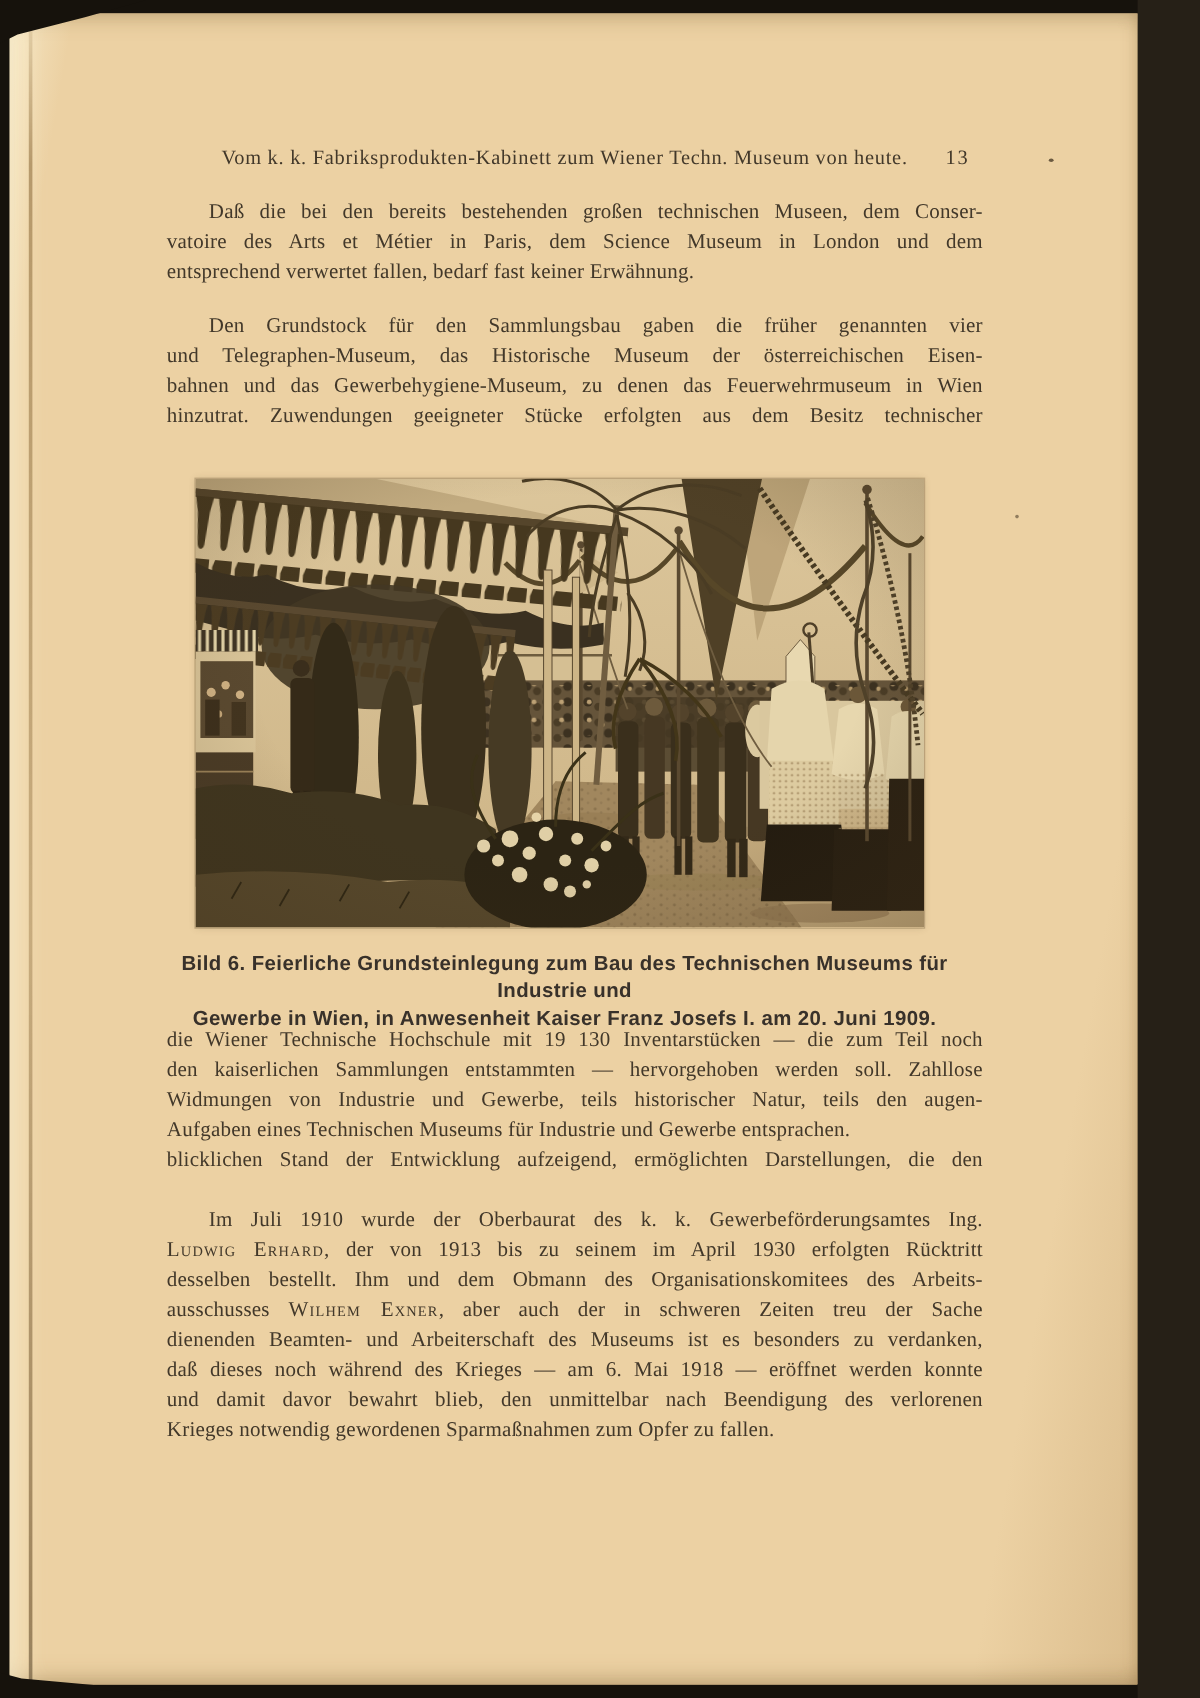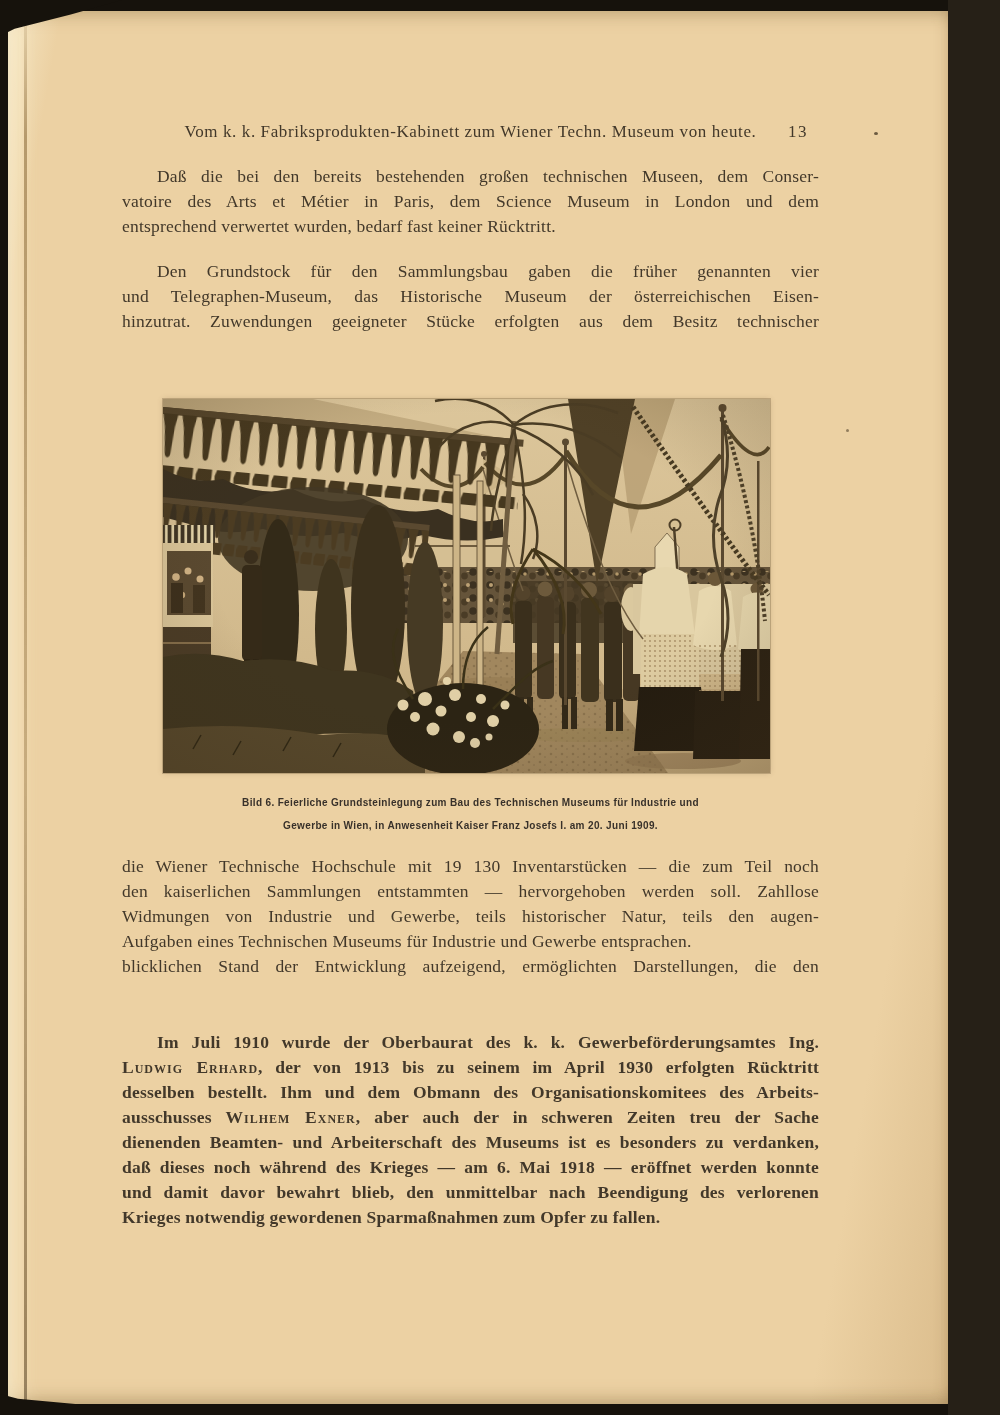--- a/index.html
+++ b/index.html
@@ -13,31 +13,31 @@
                     inset 0 12px 20px -13px rgba(120,90,40,.55),
                     inset 0 -14px 20px -13px rgba(120,90,40,.55);
         color:var(--ink,#42382a);}
   .crease{position:absolute;left:16px;top:0;height:100%;width:3px;
         background:linear-gradient(to bottom,rgba(146,114,66,.12),rgba(146,114,66,.62) 9%,rgba(146,114,66,.42) 55%,rgba(104,78,42,.6) 96%,rgba(64,48,26,.5));
         filter:blur(.4px);}
   .block{position:absolute;left:114px;width:697px;}
   .running-head{top:109px;text-align:center;font-size:17px;letter-spacing:.6px;height:24px;line-height:24px;}
   .page-num{position:absolute;right:11px;top:0;letter-spacing:1.5px;}
   .para{display:block;}
-  .line{text-align:justify;text-align-last:justify;height:25px;line-height:25px;font-size:17.5px;letter-spacing:.2px;}
+  .line{text-align:justify;text-align-last:justify;height:25px;line-height:25px;font-size:17.5px;letter-spacing:.2px;margin-left:17px;}
   .line.last{text-align-last:left;}
   .line.indent{padding-left:35px;}
-  .p1{top:153px;} .p2{top:248px;} .p3{top:843px;} .p4{top:1019px;font-weight:bold;}
+  .p1{top:153px;} .p2{top:248px;} .p3{top:843px;} .p4{top:993px;}
   .sc{font-variant:small-caps;letter-spacing:1px;}
   .photo{position:absolute;left:155px;top:388px;width:607px;height:374px;
          box-shadow:0 0 0 1px rgba(92,72,42,.28), 0 0 6px rgba(92,72,42,.2);}
   .photo svg{display:block;width:100%;height:100%;}
   .caption{position:absolute;left:114px;top:780px;width:697px;margin:0;text-align:center;
            font-family:"Liberation Sans","DejaVu Sans",sans-serif;font-weight:bold;
-           font-size:10px;line-height:23px;letter-spacing:.35px;color:var(--caption-ink,#38312a);}
+           font-size:17px;line-height:23px;letter-spacing:.35px;color:var(--caption-ink,#38312a);}
   .fore-edge{position:absolute;left:952px;top:13px;width:25px;height:1382px;
            background:repeating-linear-gradient(to right,#d8cdae 0 2px,#c6ba96 2px 5px);
            border-radius:4px 3px 3px 4px;
            box-shadow:inset 0 -34px 28px -18px rgba(40,30,15,.6), inset 0 26px 22px -16px rgba(40,30,15,.35);}
   .notch-tl{position:absolute;left:0;top:0;width:122px;height:36px;background:var(--scan-bg,#16120c);
            clip-path:polygon(0 0,100% 0,58% 40%,12% 80%,0 100%);}
   .notch-bl{position:absolute;left:0;bottom:0;width:150px;height:30px;background:var(--scan-bg,#16120c);
            clip-path:polygon(0 30%,12% 46%,52% 64%,100% 82%,100% 100%,0 100%);}
   .speck{position:absolute;border-radius:50%;background:#6b5a40;}
   .s1{left:866px;top:121px;width:4px;height:3px;}
@@ -51,26 +51,27 @@
     <div class="crease"></div>
 
     <div class="block running-head">
       <span>Vom k. k. Fabriksprodukten-Kabinett zum Wiener Techn. Museum von heute.</span>
       <span class="page-num">13</span>
     </div>
 
     <div class="block para p1">
       <div class="line indent">Daß die bei den bereits bestehenden großen technischen Museen, dem Conser-</div>
       <div class="line">vatoire des Arts et Métier in Paris, dem Science Museum in London und dem</div>
-      <div class="line last">entsprechend verwertet wurden, bedarf fast keiner Rücktritt.</div>
+      <div class="line last">entsprechend verwertet fallen, bedarf fast keiner Erwähnung.</div>
     </div>
 
     <div class="block para p2">
       <div class="line indent">Den Grundstock für den Sammlungsbau gaben die früher genannten vier</div>
       <div class="line">und Telegraphen-Museum, das Historische Museum der österreichischen Eisen-</div>
+      <div class="line">bahnen und das Gewerbehygiene-Museum, zu denen das Feuerwehrmuseum in Wien</div>
       <div class="line">hinzutrat. Zuwendungen geeigneter Stücke erfolgten aus dem Besitz technischer</div>
     </div>
 
     <figure style="margin:0">
       <div class="photo" role="img" aria-label="Schwarzweiß-Fotografie: Festversammlung mit geschmücktem Baldachin, Palme, Blumenschmuck, Fahnenmasten mit Girlanden und Wimpeln, Menschenmenge in dunklen Anzügen und Geistliche in weißen Gewändern an einem Teppichweg.">
         <svg viewBox="0 0 607 374" preserveAspectRatio="none">
           <defs>
             <linearGradient id="skyg" x1="0" y1="0" x2="0" y2="1">
               <stop offset="0" stop-color="#dcc69b"></stop>
                 <stop offset="1" stop-color="#ccb385"></stop>

